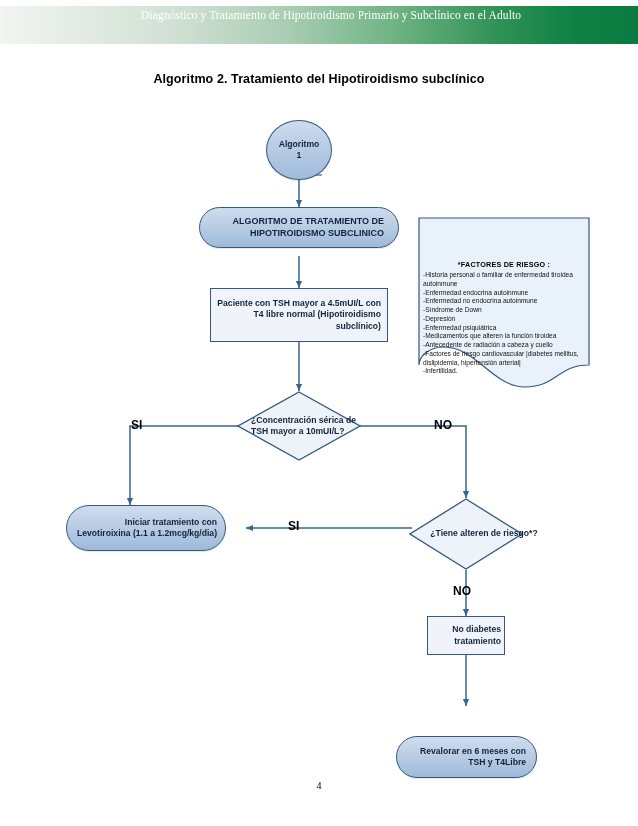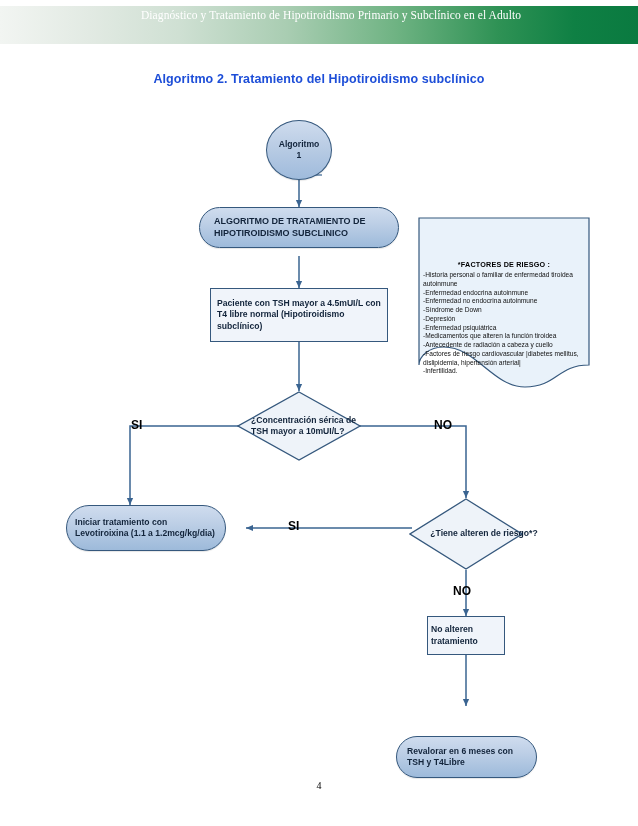--- a/index.html
+++ b/index.html
@@ -19,26 +19,26 @@
     position:absolute;left:0;top:9px;width:638px;
     text-align:center;
     font-family:"Liberation Serif", serif;
     font-size:11.5px;color:#ffffff;letter-spacing:.1px;
     text-indent:24px;
   }
 
   
   .chart-title{
     position:absolute;left:0;top:72px;width:638px;text-align:center;
-    font-size:12.5px;font-weight:bold;color:#1d4ed8;letter-spacing:.1px;
+    font-size:12.5px;font-weight:bold;color:#000000;letter-spacing:.1px;
   }
 
   
   .node{position:absolute;box-sizing:border-box;display:flex;
-    align-items:center;justify-content:center;text-align:left;
+    align-items:center;justify-content:center;text-align:right;
     font-size:8.6px;font-weight:bold;color:#12243b;line-height:1.32;}
 
   
   .circle{
     border-radius:50%;
     border:1.3px solid #35587d;
     background:linear-gradient(180deg,#cfdcee 0%,#b9cce4 45%,#9fbbdc 100%);
     box-shadow:0 1px 1px rgba(0,0,0,.10);
   }
   
@@ -168,21 +168,21 @@
   </div>
 
   <div class="diamond-wrap" style="left:409px;top:498px;width:114px;height:72px;">
     <svg width="114" height="72" viewBox="0 0 114 72">
       <polygon points="57,1 113,36 57,71 1,36" fill="#eef3f9" stroke="#35587d" stroke-width="1.3"></polygon>
     </svg>
     <div class="diamond-text" style="padding:0 18px;">¿Tiene alteren de riesgo*?</div>
   </div>
 
   <div class="node rect" style="left:427px;top:616px;width:78px;height:39px;padding:0 3px;">
-    <span>No alteren tratamiento</span>
+    <span>No diabetes tratamiento</span>
   </div>
 
   <div class="node pill" style="left:396px;top:736px;width:141px;height:42px;border-radius:22px;padding:4px 10px;">
     <span>Revalorar en 6 meses con TSH y T4Libre</span>
   </div>
 
   <div class="edge-label" style="left:131px;top:418px;">SI</div>
   <div class="edge-label" style="left:434px;top:418px;">NO</div>
   <div class="edge-label" style="left:288px;top:519px;">SI</div>
   <div class="edge-label" style="left:453px;top:584px;">NO</div>

